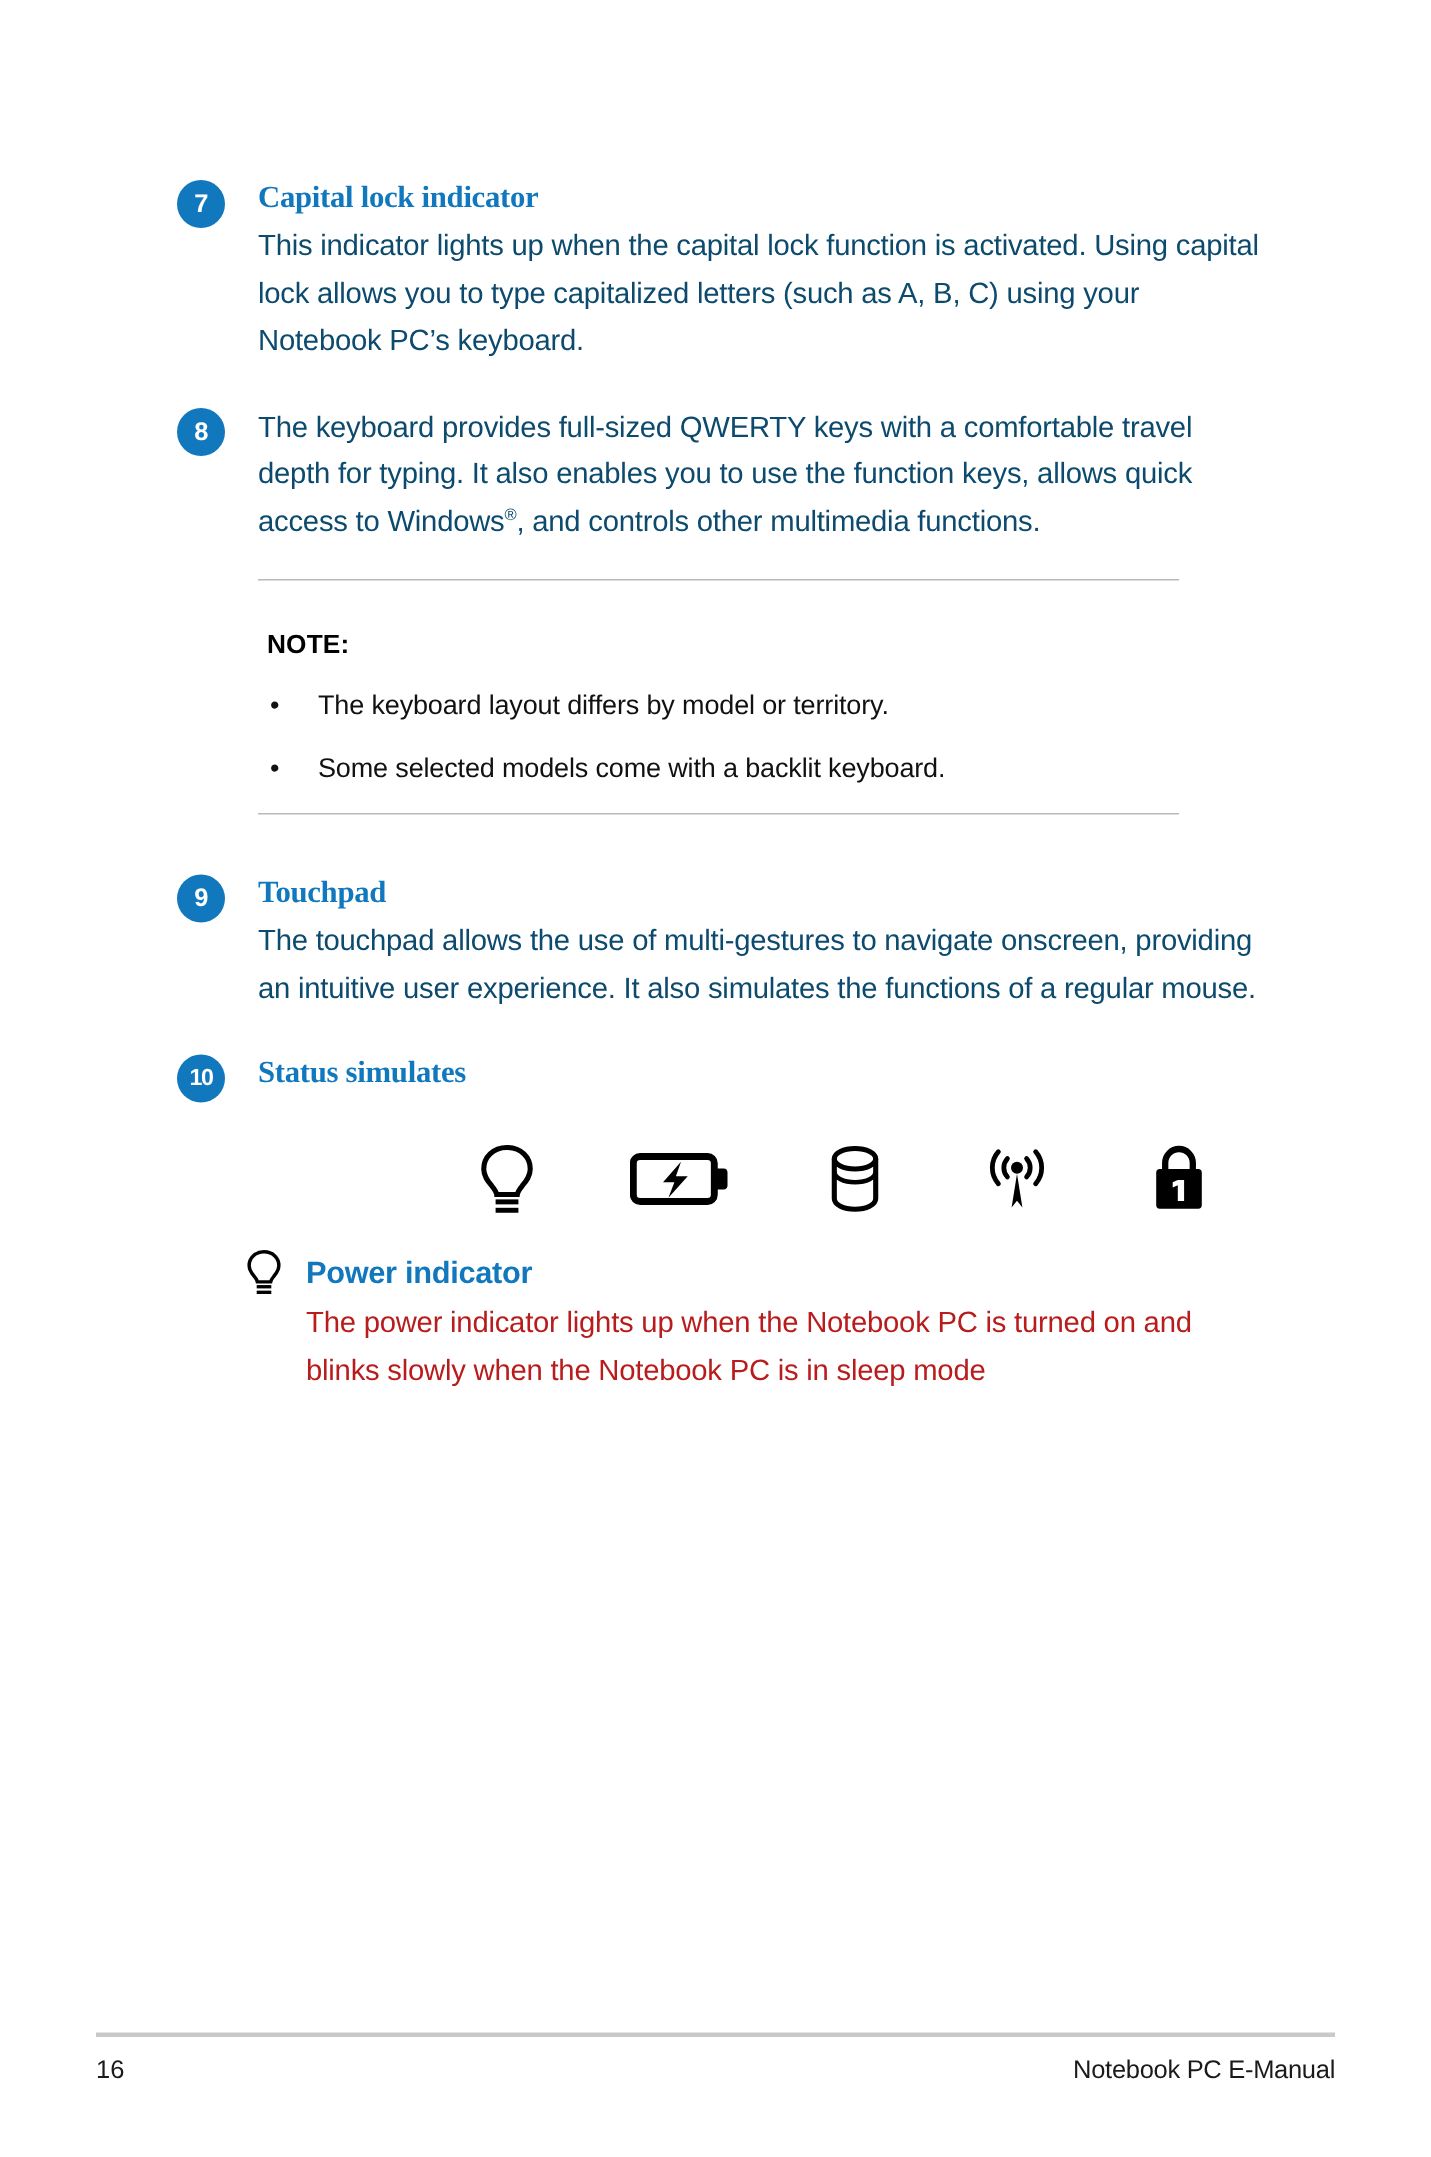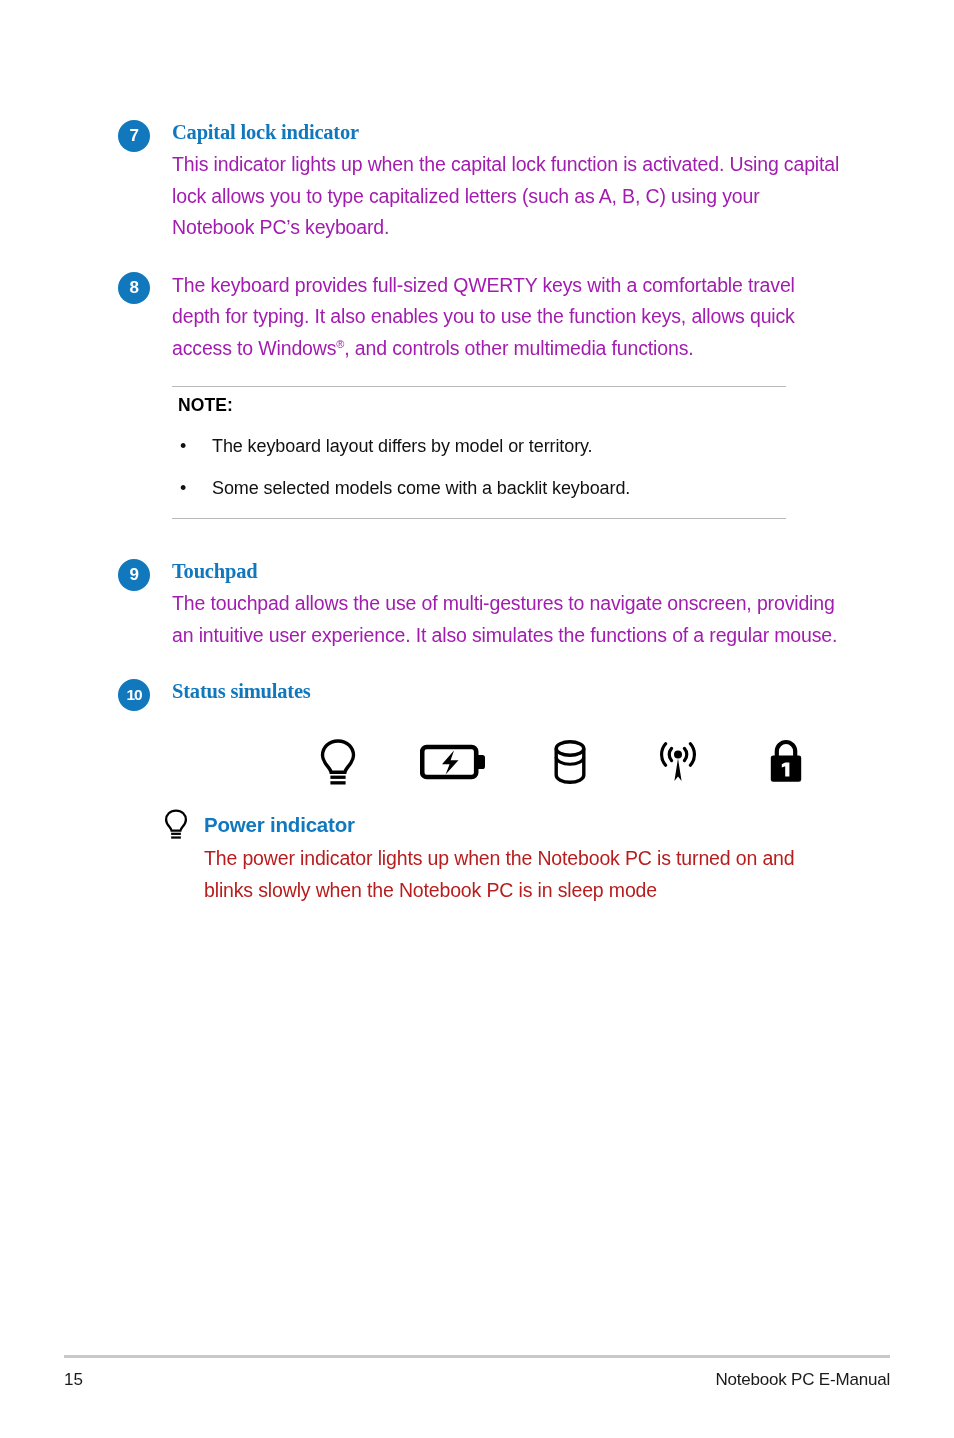--- a/index.html
+++ b/index.html
@@ -59,38 +59,38 @@
     font-size: 20.5px;
     font-weight: bold;
     line-height: 28px;
     margin: 0 0 3px 0;
     letter-spacing: -0.2px;
     font-family: Liberation Serif, serif;
   }
   .sec-body {
     font-size: 19.5px;
     line-height: 31.5px;
-    color: #a21caf;
+    color: #0c4a6e;
     margin: 0;
     letter-spacing: -0.15px;
     max-width: 672px;
   }
   .sec-body sup {
     font-size: 11px;
     vertical-align: super;
     line-height: 0;
   }
 
   
   .note-box {
     margin: 22px 0 10px 54px;
     width: 614px;
     border-top: 1.5px solid #b9b9b9;
     border-bottom: 1.5px solid #b9b9b9;
-    padding: 8px 0 14px 0;
+    padding: 32px 0 14px 0;
   }
   .note-title {
     font-size: 17.5px;
     font-weight: bold;
     color: #000000;
     margin: 0 0 16px 6px;
     letter-spacing: 0.1px;
   }
   .note-list {
     list-style: none;
@@ -280,16 +280,16 @@
           <rect x="12.4" y="44.4" width="15.2" height="3.5" fill="#000"></rect>
         </svg>
       </span>
       <h3 class="sub-title">Power indicator</h3>
       <p class="sub-body">The power indicator lights up when the Notebook PC is turned on and blinks slowly when the Notebook PC is in sleep mode</p>
     </div>
 
   </div>
 
   <div class="footer">
-    <span>15</span>
+    <span>16</span>
     <span class="footer-right">Notebook PC E-Manual</span>
   </div>
 </div>
 
 </body></html>

